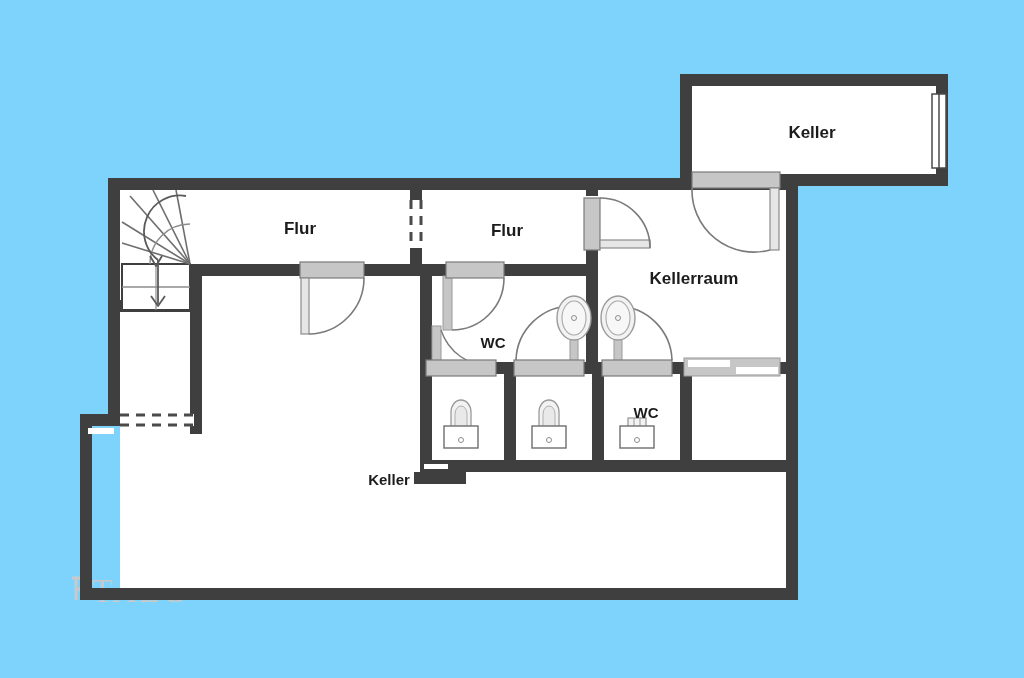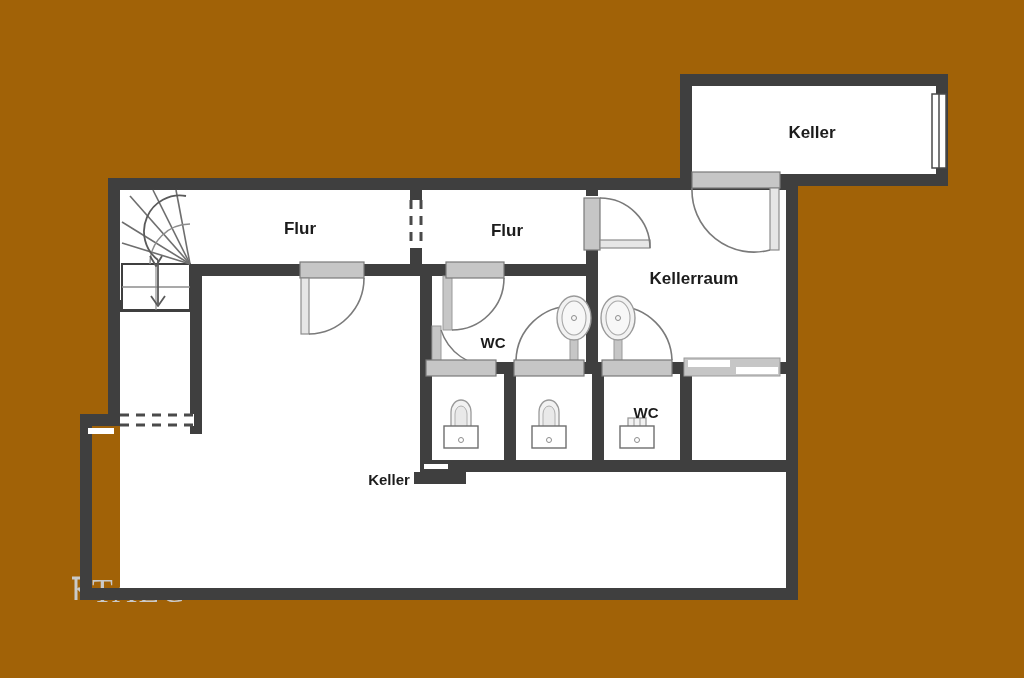--- a/index.html
+++ b/index.html
@@ -8,21 +8,21 @@
     padding: 0;
     background: #ffffff;
   }
   body {
     font-family: "Liberation Sans", sans-serif;
   }
   #plan-root {
     position: relative;
     width: 1024px;
     height: 678px;
-    background: #a16207;
+    background: #7dd3fc;
     overflow: hidden;
   }
   #plan-svg {
     position: absolute;
     left: 0;
     top: 0;
     width: 1024px;
     height: 678px;
     display: block;
   }

